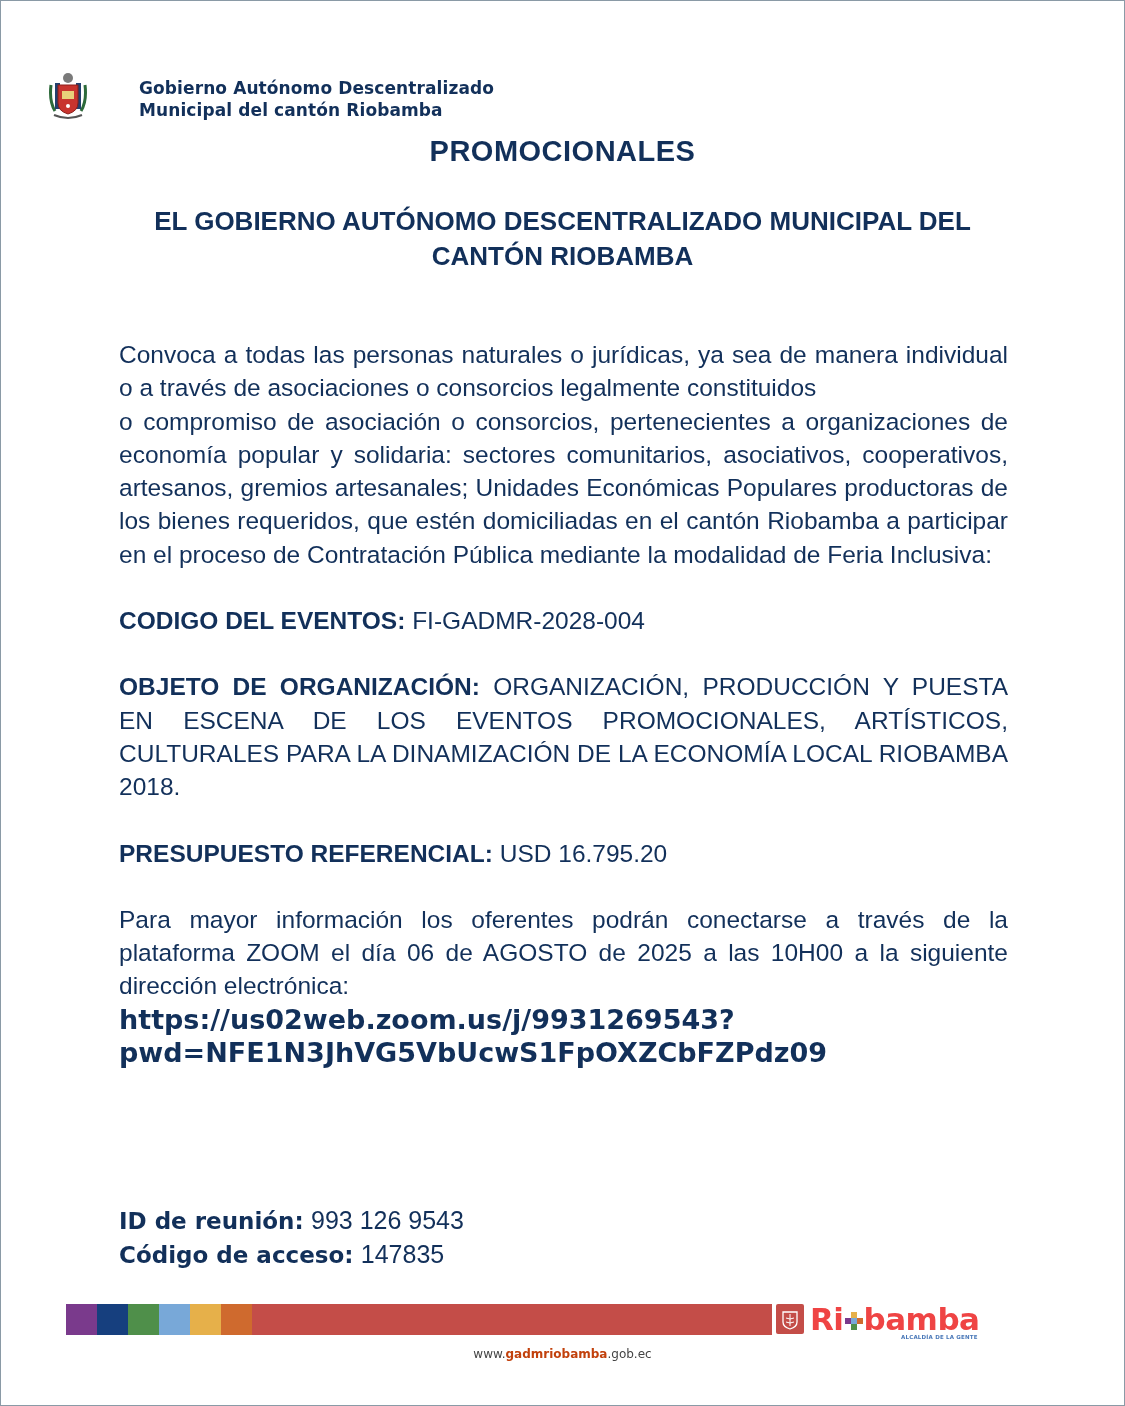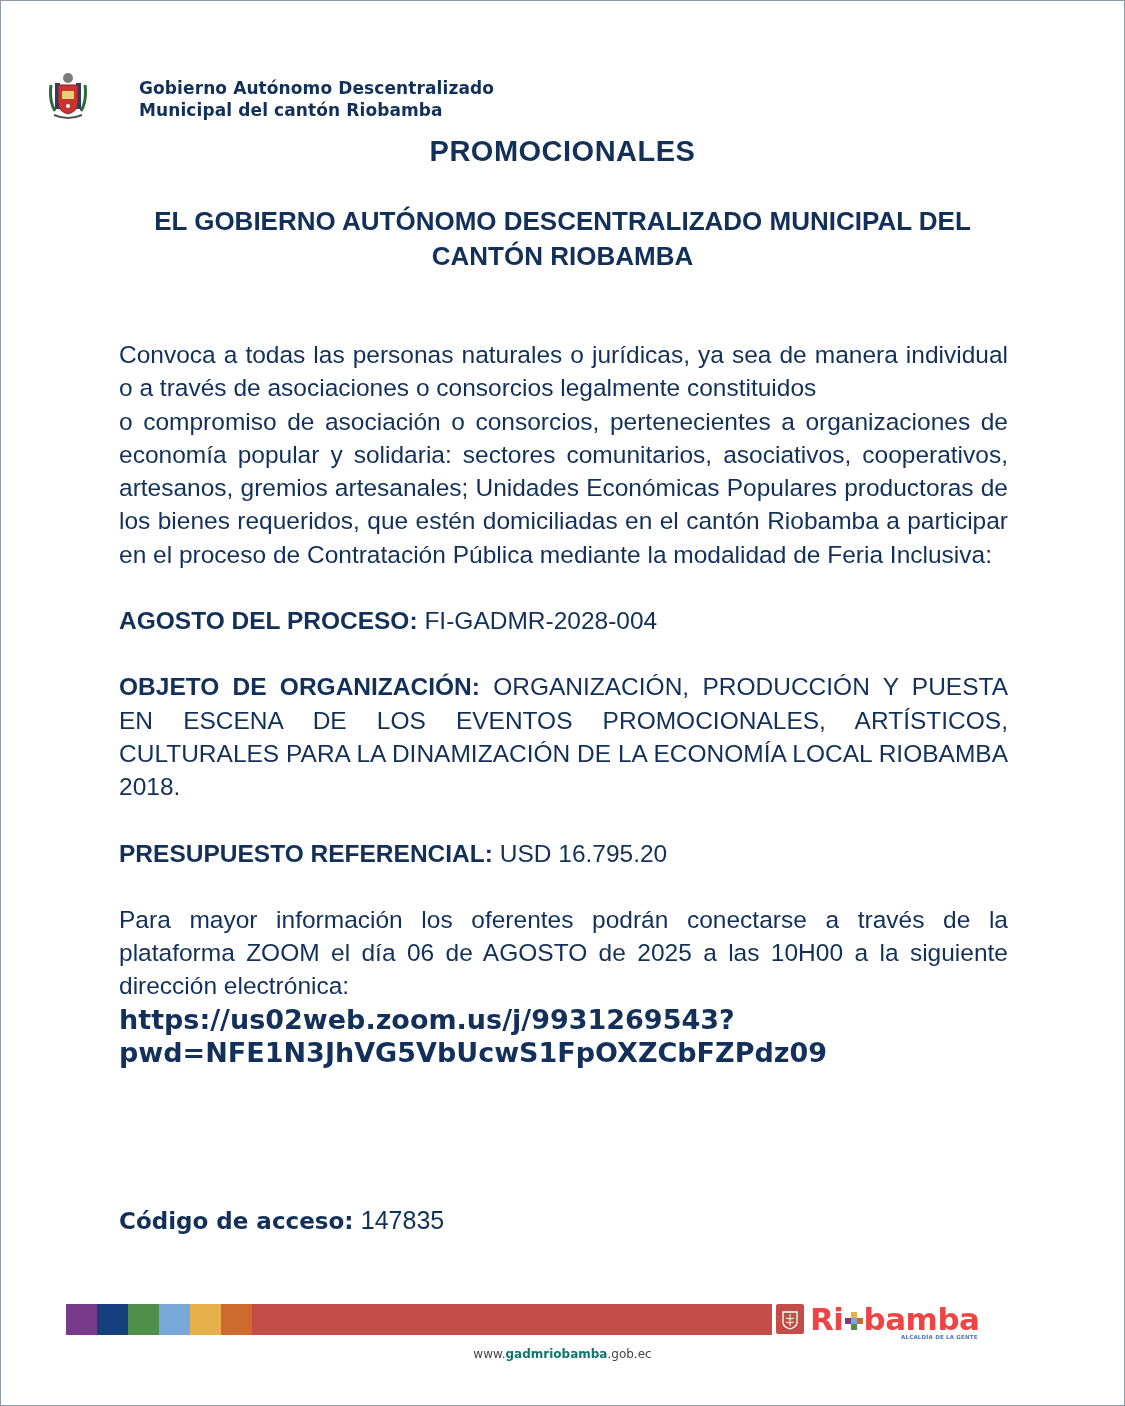--- a/index.html
+++ b/index.html
@@ -33,21 +33,21 @@
   .meeting { position: absolute; left: 118px; top: 1203px; font-family: "DejaVu Sans", sans-serif; font-size: 23px; line-height: 33px; color: #12305a; }
   .meeting .b { font-weight: bold; }
   .meeting .v { font-family: "Liberation Sans", sans-serif; font-size: 25px; }
   .bar { position: absolute; left: 65px; top: 1303px; height: 31px; width: 706px; display: flex; }
   .bar span { display: block; height: 100%; }
   .brand { position: absolute; left: 775px; top: 1302px; display: flex; align-items: center; }
   .brand-emblem { width: 28px; height: 30px; background: #c44d48; border-radius: 2px; display: flex; align-items: center; justify-content: center; }
   .brand-text { font-family: "DejaVu Sans", sans-serif; font-weight: bold; font-size: 31px; color: #ef4444; margin-left: 6px; letter-spacing: -0.5px; line-height: 32px; }
   .brand-tag { position: absolute; left: 900px; top: 1333px; font-size: 5.5px; font-weight: bold; color: #4a78b8; font-family: "DejaVu Sans", sans-serif; letter-spacing: 0.2px; }
   .website { position: absolute; left: 0; right: 0; top: 1346px; text-align: center; font-size: 12px; color: #444; font-family: "DejaVu Sans", sans-serif; }
-  .website b { color: #0f766e; }
+  .website b { color: #c2410c; }
 </style>
 </head>
 <body>
 
 <div class="page">
 
   <div class="header">
     <svg class="crest" viewBox="0 0 38 50">
       <path d="M2 14 Q0 30 6 40" stroke="#2d6a3a" stroke-width="3" fill="none"></path>
       <path d="M36 14 Q38 30 32 40" stroke="#2d6a3a" stroke-width="3" fill="none"></path>
@@ -69,21 +69,21 @@
   <div class="subtitle">
     <div>EL GOBIERNO AUTÓNOMO DESCENTRALIZADO MUNICIPAL DEL</div>
     <div>CANTÓN RIOBAMBA</div>
   </div>
 
   <div class="body">
     <p class="para last-line-left">Convoca a todas las personas naturales o jurídicas, ya sea de manera individual o a través de asociaciones o consorcios legalmente constituidos</p>
     <p class="para last-line-left">o compromiso de asociación o consorcios, pertenecientes a organizaciones de economía popular y solidaria: sectores comunitarios, asociativos, cooperativos, artesanos, gremios artesanales; Unidades Económicas Populares productoras de los bienes requeridos, que estén domiciliadas en el cantón Riobamba a participar en el proceso de Contratación Pública mediante la modalidad de Feria Inclusiva:</p>
     <div class="gap"></div>
     <p class="para">
-      <span class="b">AGOSTO DEL PROCESO:</span>
+      <span class="b">CODIGO DEL EVENTOS:</span>
       <span>FI-GADMR-2028-004</span>
     </p>
     <div class="gap"></div>
     <p class="para last-line-left">
       <span class="b">OBJETO DE ORGANIZACIÓN:</span>
       <span>ORGANIZACIÓN, PRODUCCIÓN Y PUESTA EN ESCENA DE LOS EVENTOS PROMOCIONALES, ARTÍSTICOS, CULTURALES PARA LA DINAMIZACIÓN DE LA ECONOMÍA LOCAL RIOBAMBA 2018.</span>
     </p>
     <div class="gap"></div>
     <p class="para">
       <span class="b">PRESUPUESTO REFERENCIAL:</span>
@@ -91,20 +91,24 @@
     </p>
     <div class="gap"></div>
     <p class="para last-line-left">Para mayor información los oferentes podrán conectarse a través de la plataforma ZOOM el día 06 de AGOSTO de 2025 a las 10H00 a la siguiente dirección electrónica:</p>
     <div class="link">
       <div>https://us02web.zoom.us/j/9931269543?</div>
       <div>pwd=NFE1N3JhVG5VbUcwS1FpOXZCbFZPdz09</div>
     </div>
   </div>
 
   <div class="meeting">
+    <div>
+      <span class="b">ID de reunión:</span>
+      <span class="v">993 126 9543</span>
+    </div>
     <div>
       <span class="b">Código de acceso:</span>
       <span class="v">147835</span>
     </div>
   </div>
 
   <div class="bar" id="stripe">
       <span style="background: rgb(122, 58, 140); width: 31px;"></span>
       <span style="background: rgb(22, 63, 126); width: 31px;"></span>
       <span style="background: rgb(79, 143, 74); width: 31px;"></span>

